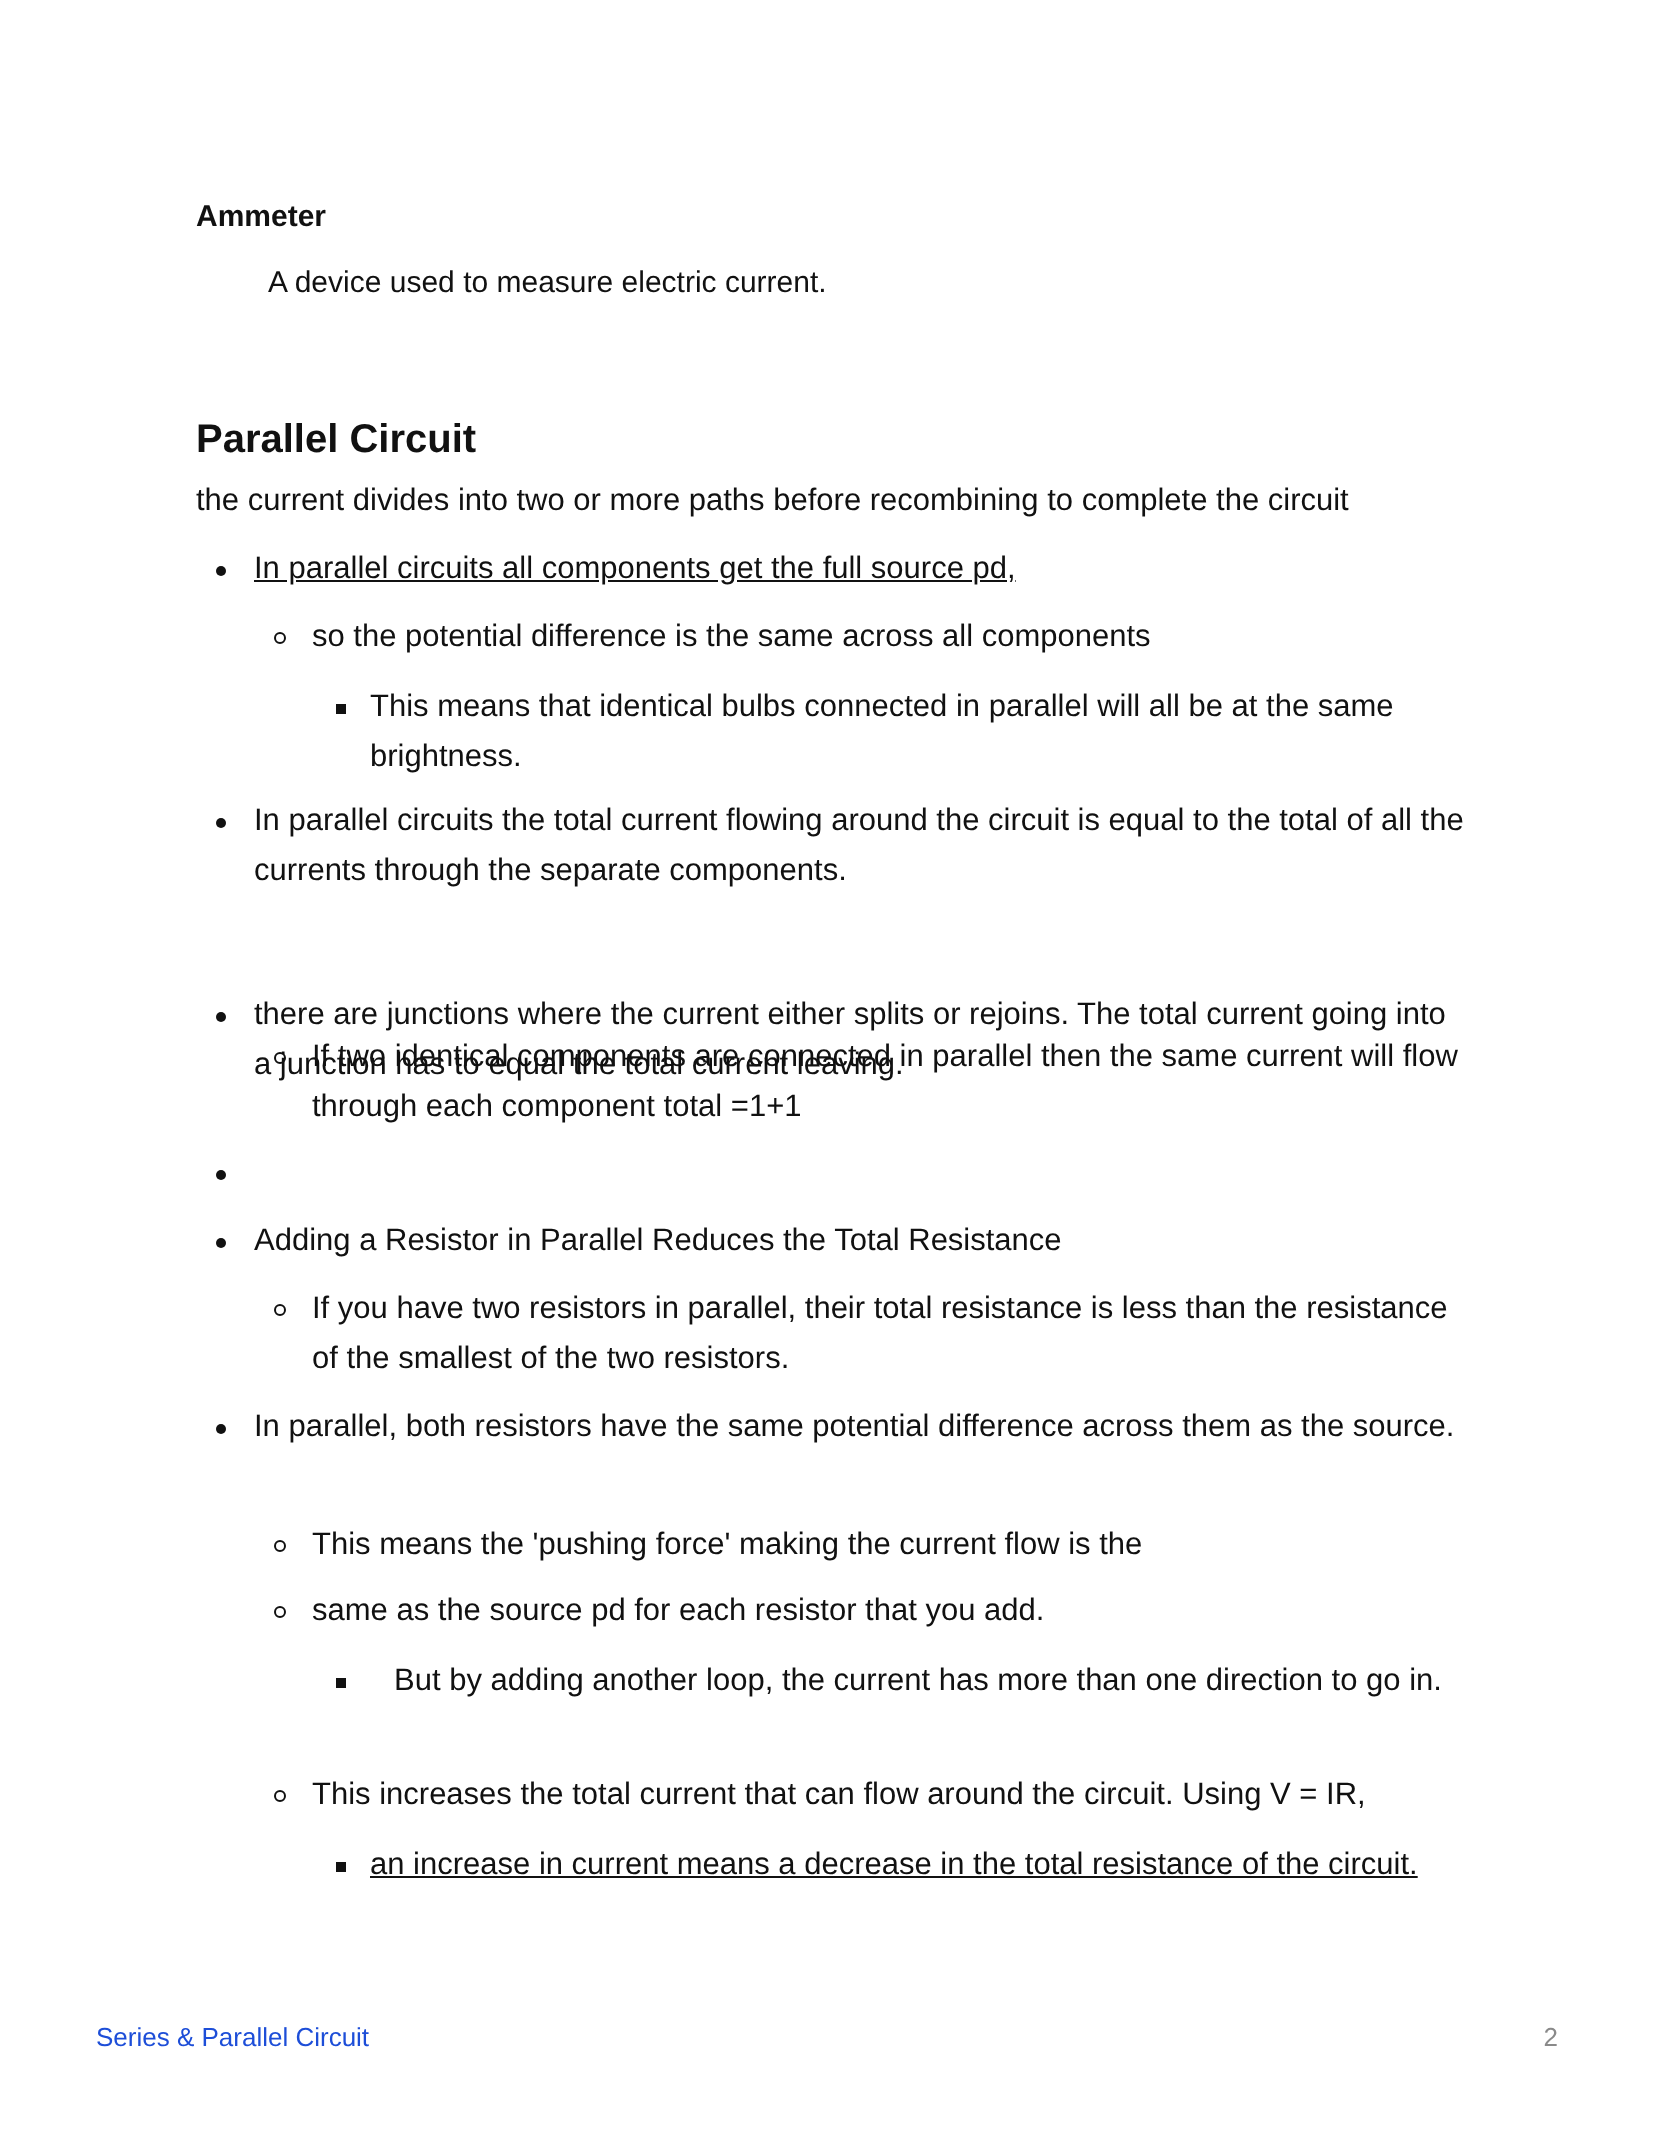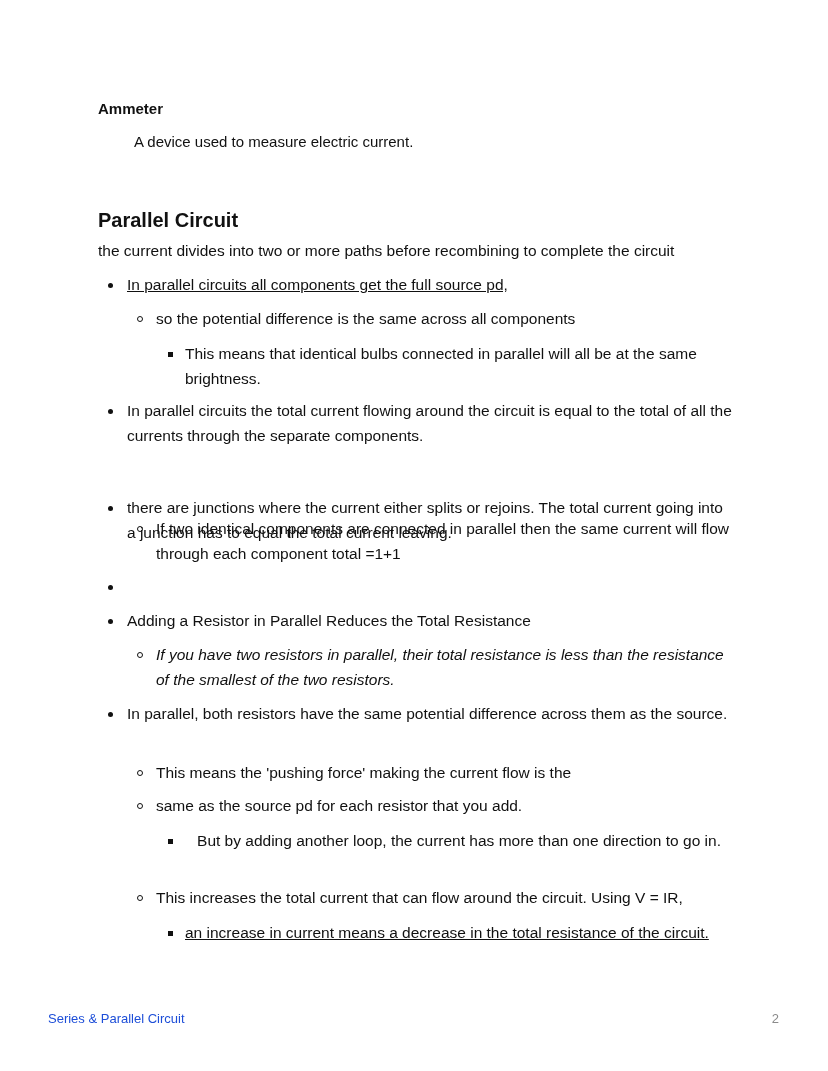--- a/index.html
+++ b/index.html
@@ -77,21 +77,21 @@
     <span class="marker"></span>
     <span>If two identical components are connected in parallel then the same current will flow through each component total =1+1</span>
   </div>
   <div class="item l1" style="top:575px;">
     <span class="marker"></span>
   </div>
   <div class="item l1" style="top:609px;">
     <span class="marker"></span>
     <span>Adding a Resistor in Parallel Reduces the Total Resistance</span>
   </div>
-  <div class="item l2" style="top:643px;font-style:italic;">
+  <div class="item l2" style="top:643px;">
     <span class="marker"></span>
     <span>If you have two resistors in parallel, their total resistance is less than the resistance of the smallest of the two resistors.</span>
   </div>
   <div class="item l1" style="top:702px;">
     <span class="marker"></span>
     <span>In parallel, both resistors have the same potential difference across them as the source.</span>
   </div>
   <div class="item l2" style="top:761px;">
     <span class="marker"></span>
     <span>This means the 'pushing force' making the current flow is the</span>

